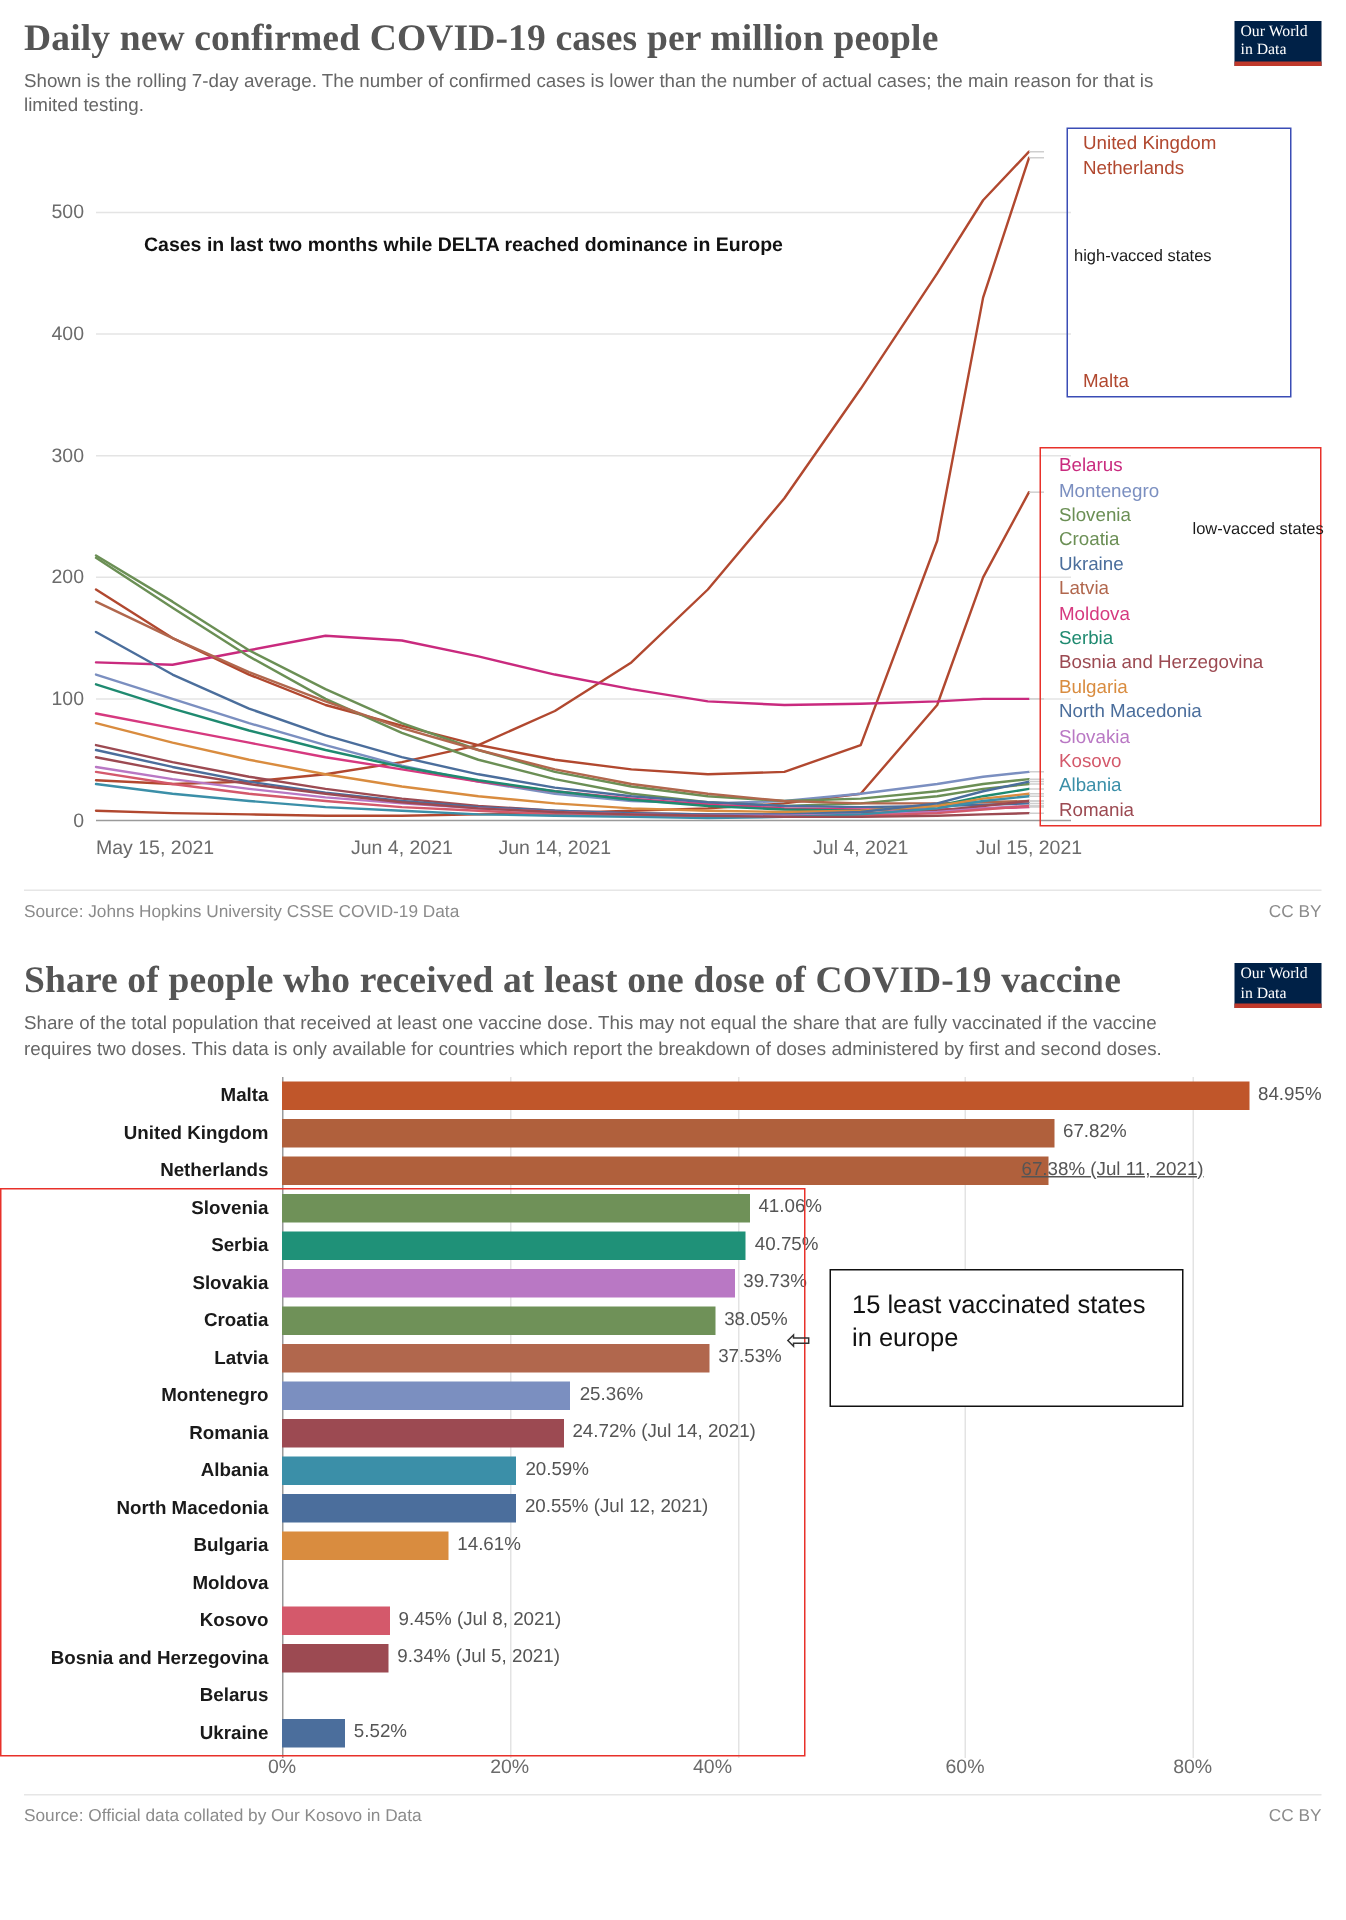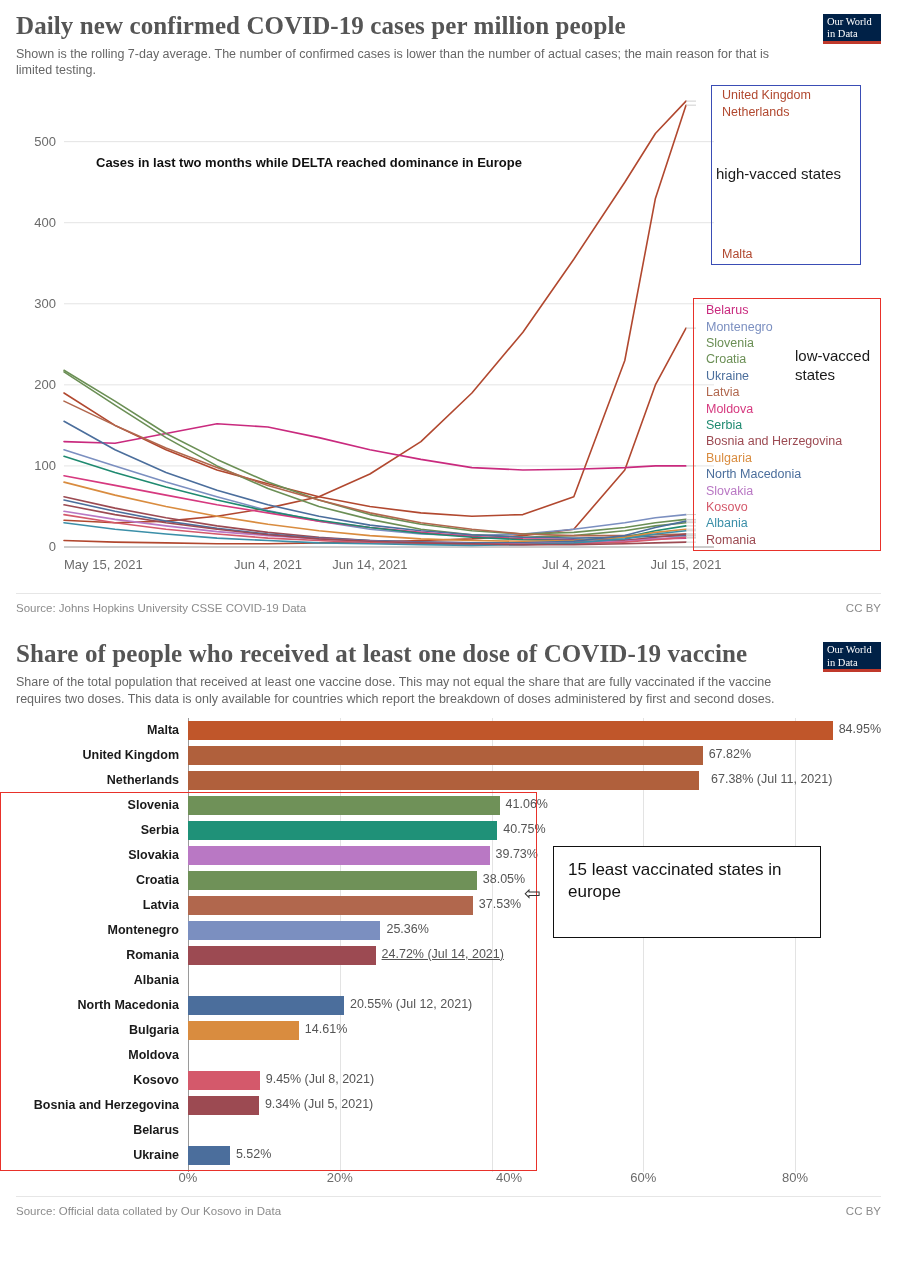--- a/index.html
+++ b/index.html
@@ -76,21 +76,21 @@
   .annot-box {
     position: absolute;
     box-sizing: border-box;
     background: transparent;
   }
   .legend-label {
     font-size: 12.5px;
     white-space: nowrap;
   }
   .group-note {
-    font-size: 15px;
+    font-size: 11px;
     color: #1a1a1a;
     line-height: 1.25;
   }
   .inchart-note {
     position: absolute;
     font-size: 13px;
     font-weight: bold;
     color: #111111;
   }
   .axis-label {
@@ -319,21 +319,21 @@
           <div class="bar-name">United Kingdom</div>
           <div class="bar-track">
             <div class="bar-fill" style="width: 514.678px; background: rgb(176, 96, 60);"></div>
             <div class="bar-value" style="left: 520.678px;">67.82%</div>
           </div>
         </div>
         <div class="bar-row">
           <div class="bar-name">Netherlands</div>
           <div class="bar-track">
             <div class="bar-fill" style="width: 511.339px; background: rgb(176, 96, 60);"></div>
-            <div class="bar-value" style="left: 523px;">67.38% (Jul 11, 2021)</div>
+            <div class="bar-value" style="left: 493px; text-decoration: underline;">67.38% (Jul 11, 2021)</div>
           </div>
         </div>
         <div class="bar-row">
           <div class="bar-name">Slovenia</div>
           <div class="bar-track">
             <div class="bar-fill" style="width: 311.6px; background: rgb(111, 145, 88);"></div>
             <div class="bar-value" style="left: 317.6px;">41.06%</div>
           </div>
         </div>
         <div class="bar-row">
@@ -368,25 +368,29 @@
           <div class="bar-name">Montenegro</div>
           <div class="bar-track">
             <div class="bar-fill" style="width: 192.454px; background: rgb(123, 143, 192);"></div>
             <div class="bar-value" style="left: 198.454px;">25.36%</div>
           </div>
         </div>
         <div class="bar-row">
           <div class="bar-name">Romania</div>
           <div class="bar-track">
             <div class="bar-fill" style="width: 187.597px; background: rgb(156, 74, 82);"></div>
-            <div class="bar-value" style="left: 193.597px; text-decoration: underline;">24.72% (Jul 14, 2021)</div>
+            <div class="bar-value" style="left: 193.597px;">24.72% (Jul 14, 2021)</div>
           </div>
         </div>
         <div class="bar-row">
           <div class="bar-name">Albania</div>
+          <div class="bar-track">
+            <div class="bar-fill" style="width: 156.255px; background: rgb(59, 143, 168);"></div>
+            <div class="bar-value" style="left: 162.255px;">20.59%</div>
+          </div>
         </div>
         <div class="bar-row">
           <div class="bar-name">North Macedonia</div>
           <div class="bar-track">
             <div class="bar-fill" style="width: 155.952px; background: rgb(75, 110, 156);"></div>
             <div class="bar-value" style="left: 161.952px;">20.55% (Jul 12, 2021)</div>
           </div>
         </div>
         <div class="bar-row">
           <div class="bar-name">Bulgaria</div>
@@ -419,28 +423,28 @@
           <div class="bar-name">Ukraine</div>
           <div class="bar-track">
             <div class="bar-fill" style="width: 41.8907px; background: rgb(75, 110, 156);"></div>
             <div class="bar-value" style="left: 47.8907px;">5.52%</div>
           </div>
         </div>
       </div>
     <div class="bar-xaxis" id="bar-xaxis">
         <div class="bar-tick" style="left: 0px;">0%</div>
         <div class="bar-tick" style="left: 151.778px;">20%</div>
-        <div class="bar-tick" style="left: 321px; text-align: center;">40%</div>
+        <div class="bar-tick" style="left: 287px; text-align: center;">40%</div>
         <div class="bar-tick" style="left: 455.333px;">60%</div>
         <div class="bar-tick" style="left: 607.111px;">80%</div>
       </div>
 
     <div class="red-group-box" id="least-vax-box" style="left: -16px; top: 74px; width: 537.089px; height: 379px;"></div>
 
-    <div class="callout" id="callout-box" style="left:537px; top:128px; width:268px; height:92px;">
+    <div class="callout" id="callout-box" style="left:537px; top:128px; width:236px; height:92px;">
       <span>15 least vaccinated states in europe</span>
     </div>
     <div class="arrow-left" id="callout-arrow" style="left:508px; top:163px;">⇦</div>
   </div>
 
   <div class="source-row">
     <span>Source: Official data collated by Our Kosovo in Data</span>
     <span>CC BY</span>
   </div>
 </section>

